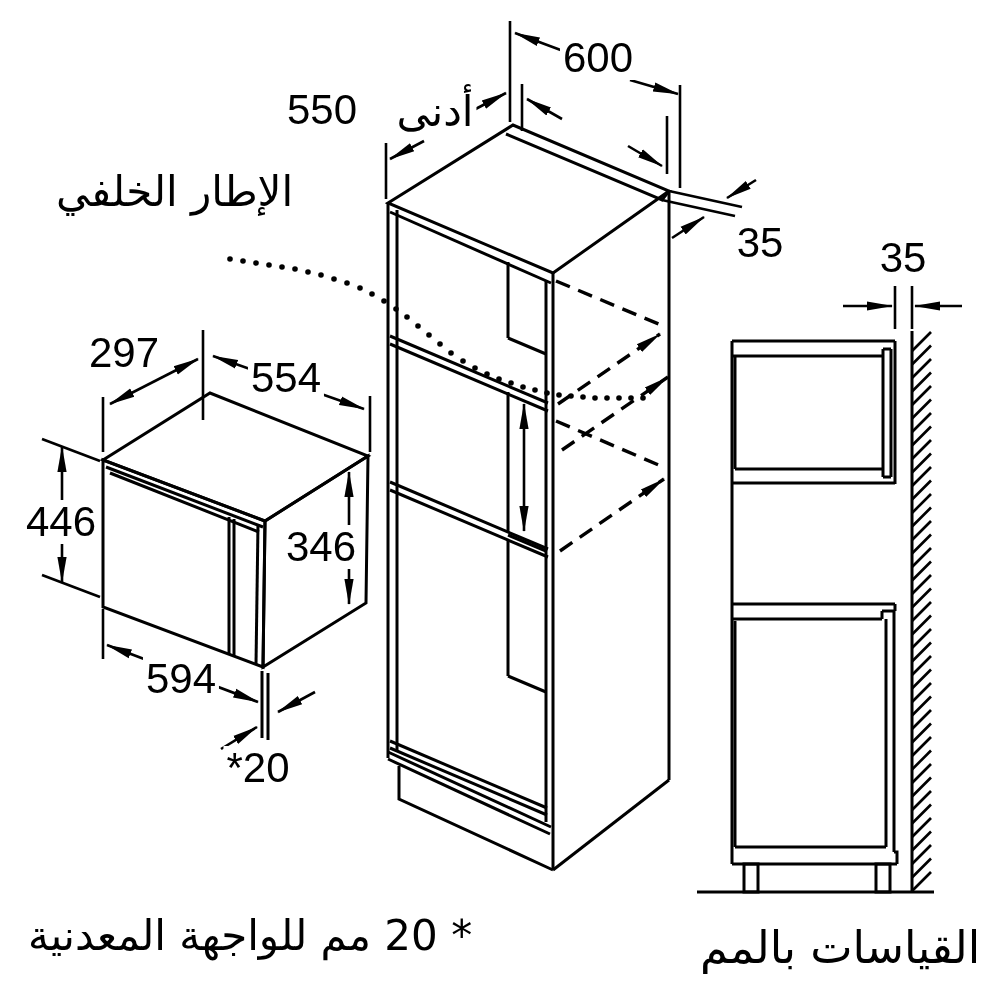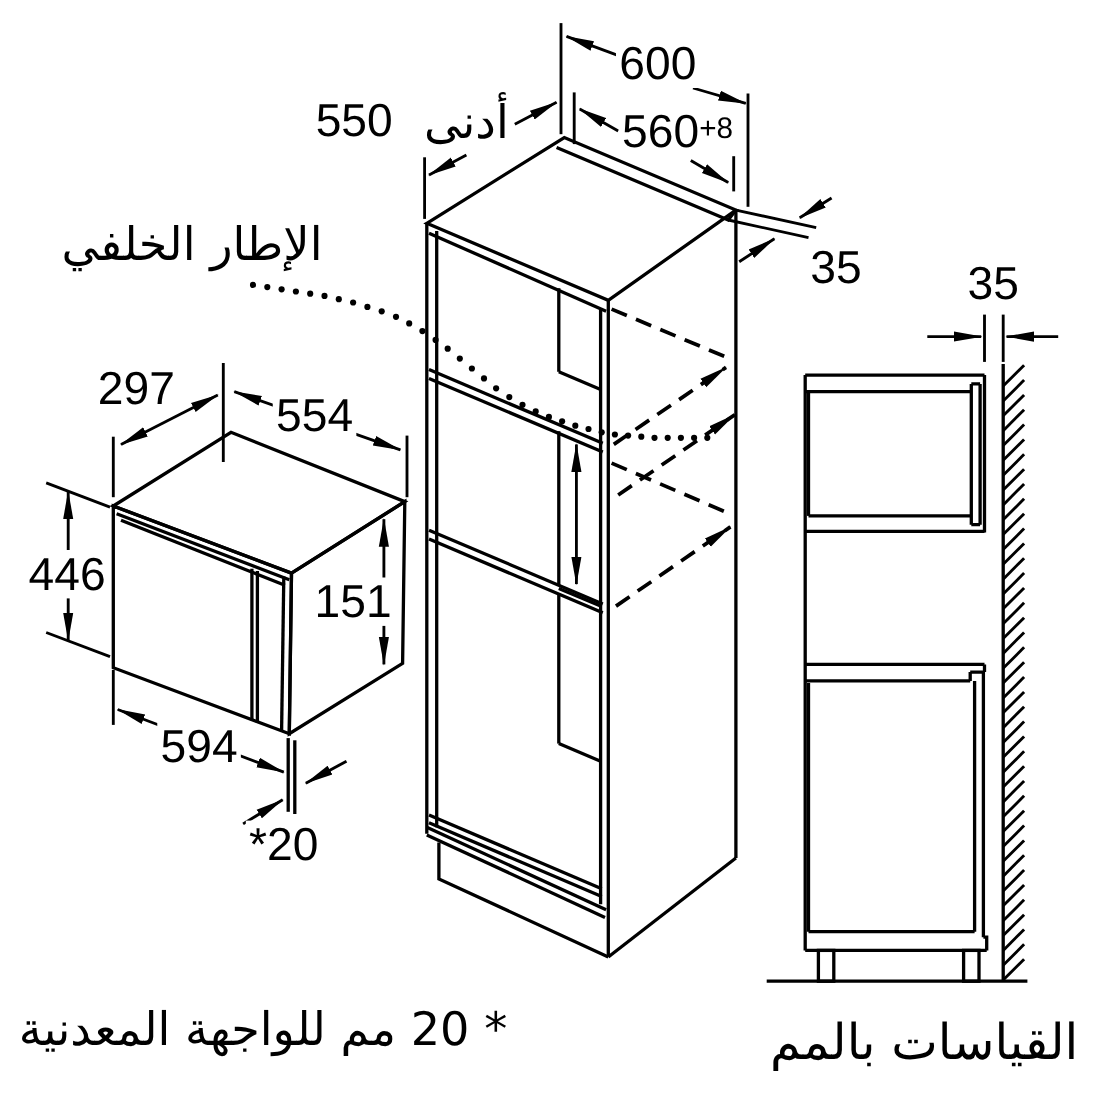--- a/index.html
+++ b/index.html
@@ -2,21 +2,21 @@
 <html><head>
 <meta charset="utf-8">
 <style>
   html,body{margin:0;padding:0;background:#fff;}
   .stage{position:relative;width:1000px;height:1000px;background:#ffffff;overflow:hidden;
          font-family:"Liberation Sans","DejaVu Sans",sans-serif;}
   svg{position:absolute;left:0;top:0;}
   .dim{position:absolute;transform:translate(-50%,-50%);font-size:42px;line-height:1;
        color:#000;background:#fff;padding:1px 3px;white-space:nowrap;}
   .dim sup{font-size:27px;line-height:0;vertical-align:9px;}
-  .small{font-size:38px;}
+  .small{font-size:38px;margin-left:11px;}
   .note{position:absolute;font-size:42px;line-height:1.15;color:#000;white-space:nowrap;
         font-family:"DejaVu Sans","Liberation Sans",sans-serif;}
   .units{font-size:45px;}
 </style>
 </head>
 <body>
 
 <div class="stage">
 
 <svg width="1000" height="1000" viewBox="0 0 1000 1000">
@@ -220,43 +220,40 @@
     <path d="M107,645 L258,702" marker-start="url(#ah)" marker-end="url(#ah)"></path>
     <path d="M221,749 L257,727" marker-end="url(#ah)"></path>
     <path d="M315,692 L278,712" marker-end="url(#ah)"></path>
     <path d="M843,306 L892,306" marker-end="url(#ah)"></path>
     <path d="M962,306 L915,306" marker-end="url(#ah)"></path>
   </g>
 </svg>
 
 <div class="dim" style="left:598px;top:58px">600</div>
 
-<div class="dim" style="left:616px;top:120px">
-  <span>560</span><sup>+8</sup>
-</div>
 
 <div class="dim" style="left:322px;top:110px">550</div>
 <div class="dim small note" style="left:424px;top:112px;position:absolute;transform:translate(-50%,-50%)">أدنى</div>
 
 <div class="dim" style="left:760px;top:243px">35</div>
 
 <div class="dim" style="left:903px;top:258px">35</div>
 
 <div class="dim" style="left:124px;top:353px">297</div>
 
 <div class="dim" style="left:286px;top:378px">554</div>
 
 <div class="dim" style="left:61px;top:522px">446</div>
 
-<div class="dim" style="left:321px;top:547px">151</div>
+<div class="dim" style="left:321px;top:547px">346</div>
 
 
 <div class="dim" style="left:181px;top:679px">594</div>
 
 <div class="dim" style="left:258px;top:768px">*20</div>
 
-<div class="note" dir="rtl" style="left:56px;top:198px">الإطار الخلفي</div>
-
-<div class="note" dir="rtl" style="left:17px;top:912px">* 20 مم للواجهة المعدنية</div>
+<div class="note" dir="rtl" style="left:56px;top:168px">الإطار الخلفي</div>
+
+<div class="note" dir="rtl" style="left:28px;top:912px">* 20 مم للواجهة المعدنية</div>
 
 <div class="note units" dir="rtl" style="left:700px;top:922px">القياسات بالمم</div>
 
 </div>
 
 </body></html>

